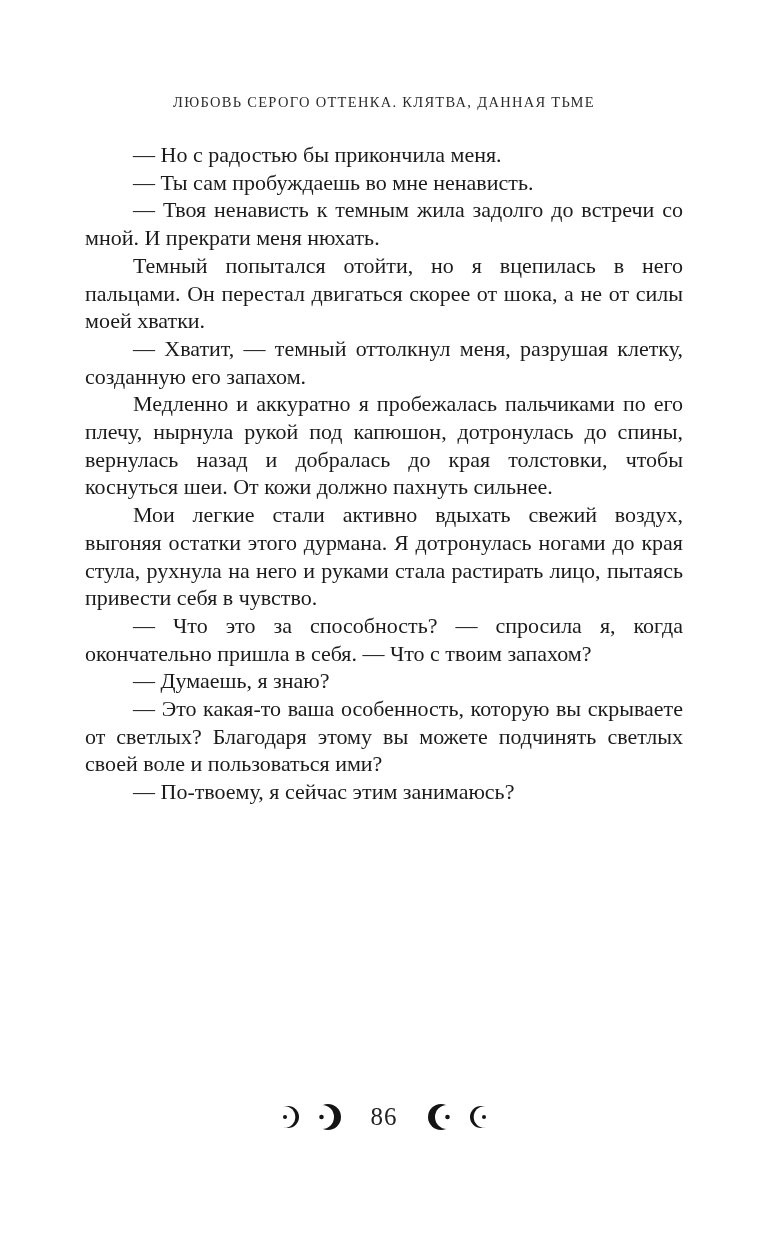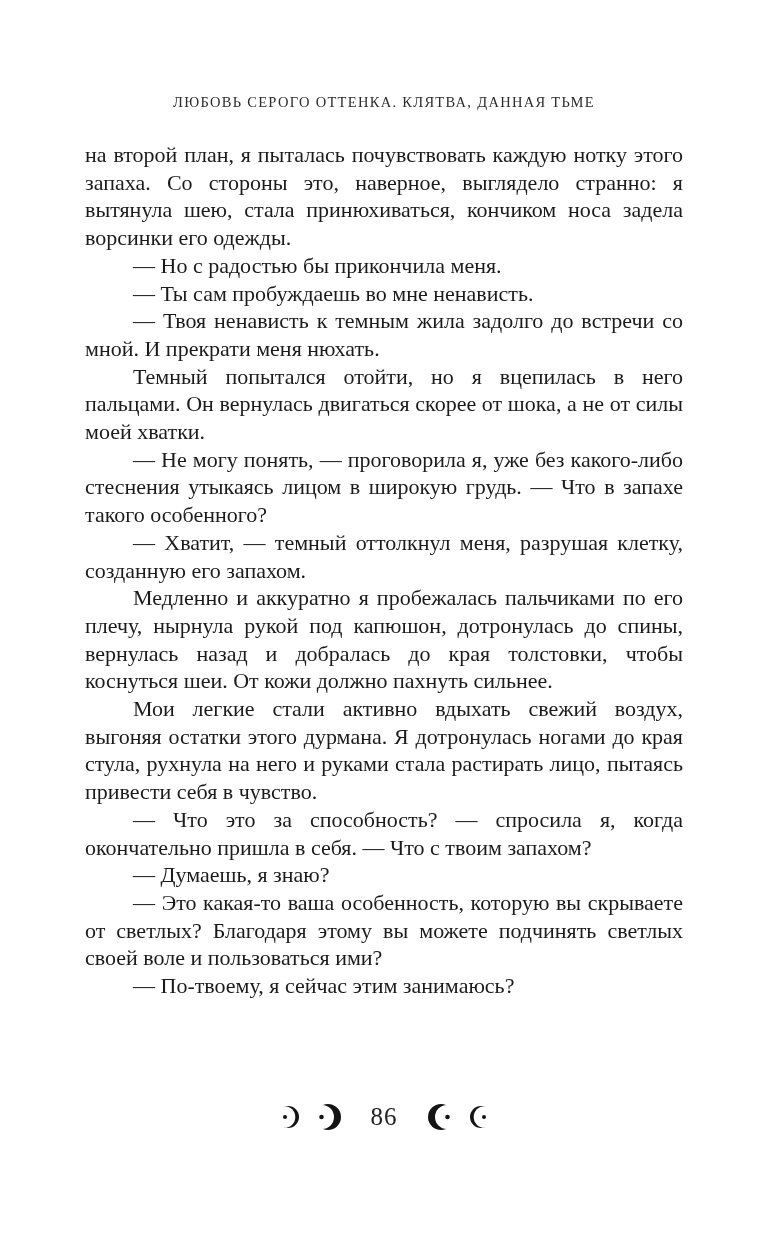--- a/index.html
+++ b/index.html
@@ -54,26 +54,24 @@
   .moon { display: block; }
 </style>
 </head>
 <body>
 
 <div class="page">
 
   <div class="running-head">ЛЮБОВЬ СЕРОГО ОТТЕНКА. КЛЯТВА, ДАННАЯ ТЬМЕ</div>
 
   <div class="body-text" id="body-text">
-      <p class="">на второй план, я пыталась почувствовать каждую нотку этого запаха. Со стороны это, наверное, выглядело странно: я вытянула шею, стала принюхиваться, кончиком носа задела ворсинки его одежды.</p>
       <p class="indent">— Но с радостью бы прикончила меня.</p>
       <p class="indent">— Ты сам пробуждаешь во мне ненависть.</p>
       <p class="indent">— Твоя ненависть к темным жила задолго до встречи со мной. И прекрати меня нюхать.</p>
-      <p class="indent">Темный попытался отойти, но я вцепилась в него пальцами. Он вернулась двигаться скорее от шока, а не от силы моей хватки.</p>
-      <p class="indent">— Не могу понять, — проговорила я, уже без какого-либо стеснения утыкаясь лицом в широкую грудь. — Что в запахе такого особенного?</p>
+      <p class="indent">Темный попытался отойти, но я вцепилась в него пальцами. Он перестал двигаться скорее от шока, а не от силы моей хватки.</p>
       <p class="indent">— Хватит, — темный оттолкнул меня, разрушая клетку, созданную его запахом.</p>
       <p class="indent">Медленно и аккуратно я пробежалась пальчиками по его плечу, нырнула рукой под капюшон, дотронулась до спины, вернулась назад и добралась до края толстовки, чтобы коснуться шеи. От кожи должно пахнуть сильнее.</p>
       <p class="indent">Мои легкие стали активно вдыхать свежий воздух, выгоняя остатки этого дурмана. Я дотронулась ногами до края стула, рухнула на него и руками стала растирать лицо, пытаясь привести себя в чувство.</p>
       <p class="indent">— Что это за способность? — спросила я, когда окончательно пришла в себя. — Что с твоим запахом?</p>
       <p class="indent">— Думаешь, я знаю?</p>
       <p class="indent">— Это какая-то ваша особенность, которую вы скрываете от светлых? Благодаря этому вы можете подчинять светлых своей воле и пользоваться ими?</p>
       <p class="indent">— По-твоему, я сейчас этим занимаюсь?</p>
     </div>
 
   <div class="footer">

